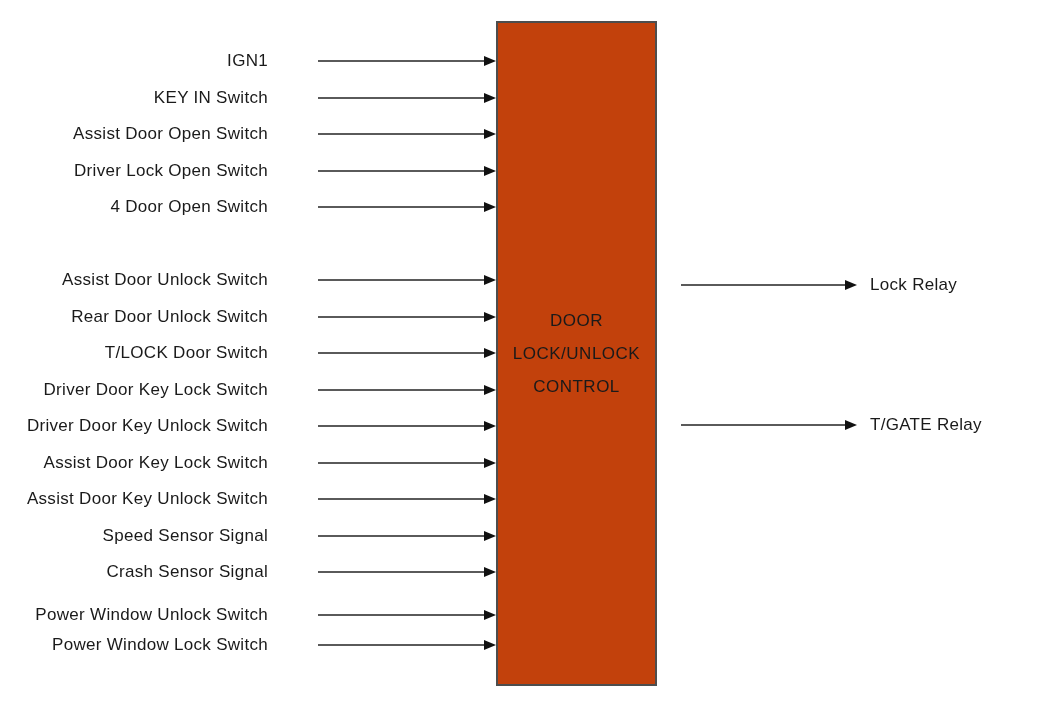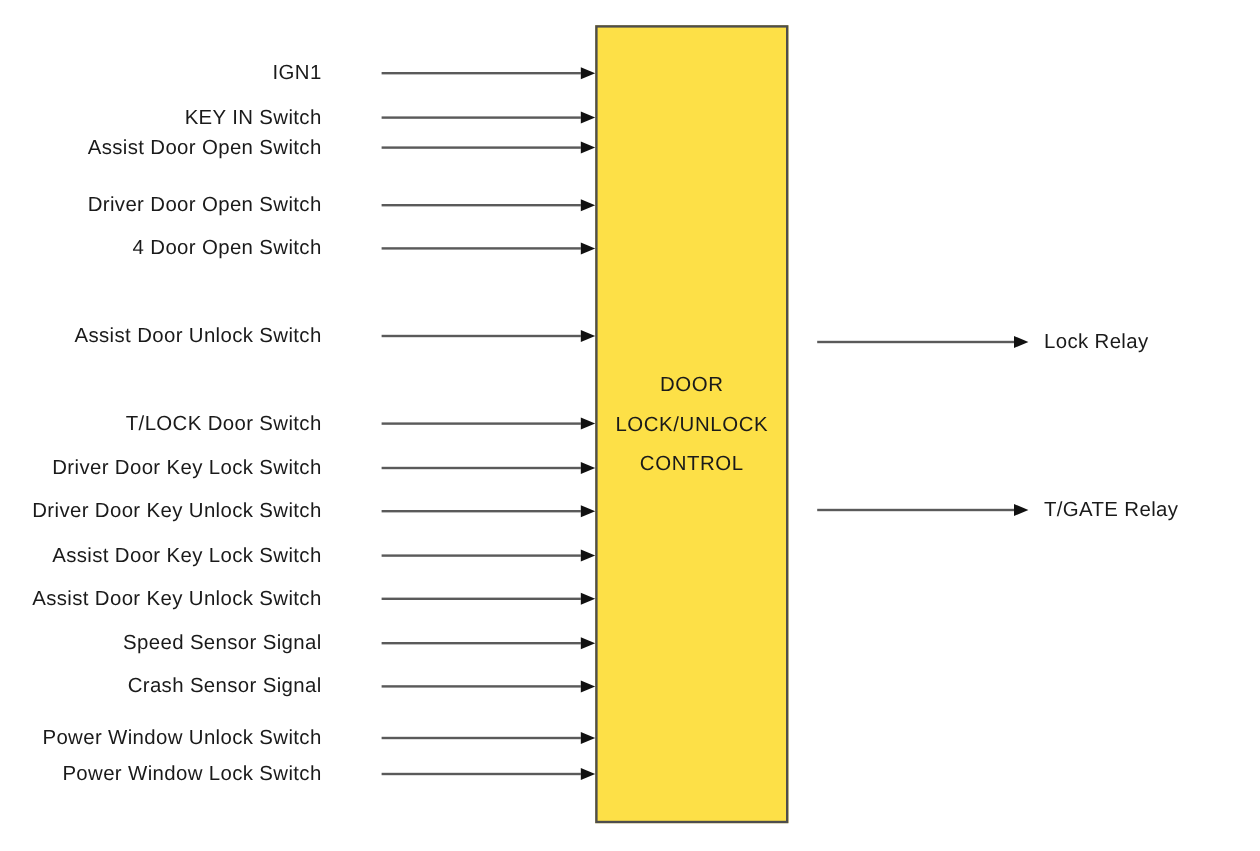--- a/index.html
+++ b/index.html
@@ -15,21 +15,21 @@
   }
 
   
   .control-box {
     position: absolute;
     left: 496px;
     top: 21px;
     width: 161px;
     height: 665px;
     border: 2px solid #4d4d4d;
-    background: #fde047;
+    background: #c2410c;
     display: flex;
     flex-direction: column;
     justify-content: center;
     align-items: center;
   }
   .control-box .box-line {
     font-size: 17px;
     line-height: 33px;
     letter-spacing: 0.5px;
     text-align: center;
@@ -109,48 +109,55 @@
         <span class="head"></span>
       </span>
   </div>
   <div class="in-row" style="top:85.5px">
     <span class="sig-label">KEY IN Switch</span>
     <span class="wire">
         <span class="line"></span>
         <span class="head"></span>
       </span>
   </div>
-  <div class="in-row" style="top:111px">
+  <div class="in-row" style="top:122px">
     <span class="sig-label">Assist Door Open Switch</span>
     <span class="wire">
         <span class="line"></span>
         <span class="head"></span>
       </span>
   </div>
   <div class="in-row" style="top:158.5px">
-    <span class="sig-label">Driver Door Open Switch</span>
+    <span class="sig-label">Driver Lock Open Switch</span>
     <span class="wire">
         <span class="line"></span>
         <span class="head"></span>
       </span>
   </div>
   <div class="in-row" style="top:195px">
     <span class="sig-label">4 Door Open Switch</span>
     <span class="wire">
         <span class="line"></span>
         <span class="head"></span>
       </span>
   </div>
   <div class="in-row" style="top:268px">
     <span class="sig-label">Assist Door Unlock Switch</span>
     <span class="wire">
         <span class="line"></span>
         <span class="head"></span>
       </span>
   </div>
+  <div class="in-row" style="top:304.5px">
+    <span class="sig-label">Rear Door Unlock Switch</span>
+    <span class="wire">
+        <span class="line"></span>
+        <span class="head"></span>
+      </span>
+  </div>
   <div class="in-row" style="top:341px">
     <span class="sig-label">T/LOCK Door Switch</span>
     <span class="wire">
         <span class="line"></span>
         <span class="head"></span>
       </span>
   </div>
   <div class="in-row" style="top:377.5px">
     <span class="sig-label">Driver Door Key Lock Switch</span>
     <span class="wire">

